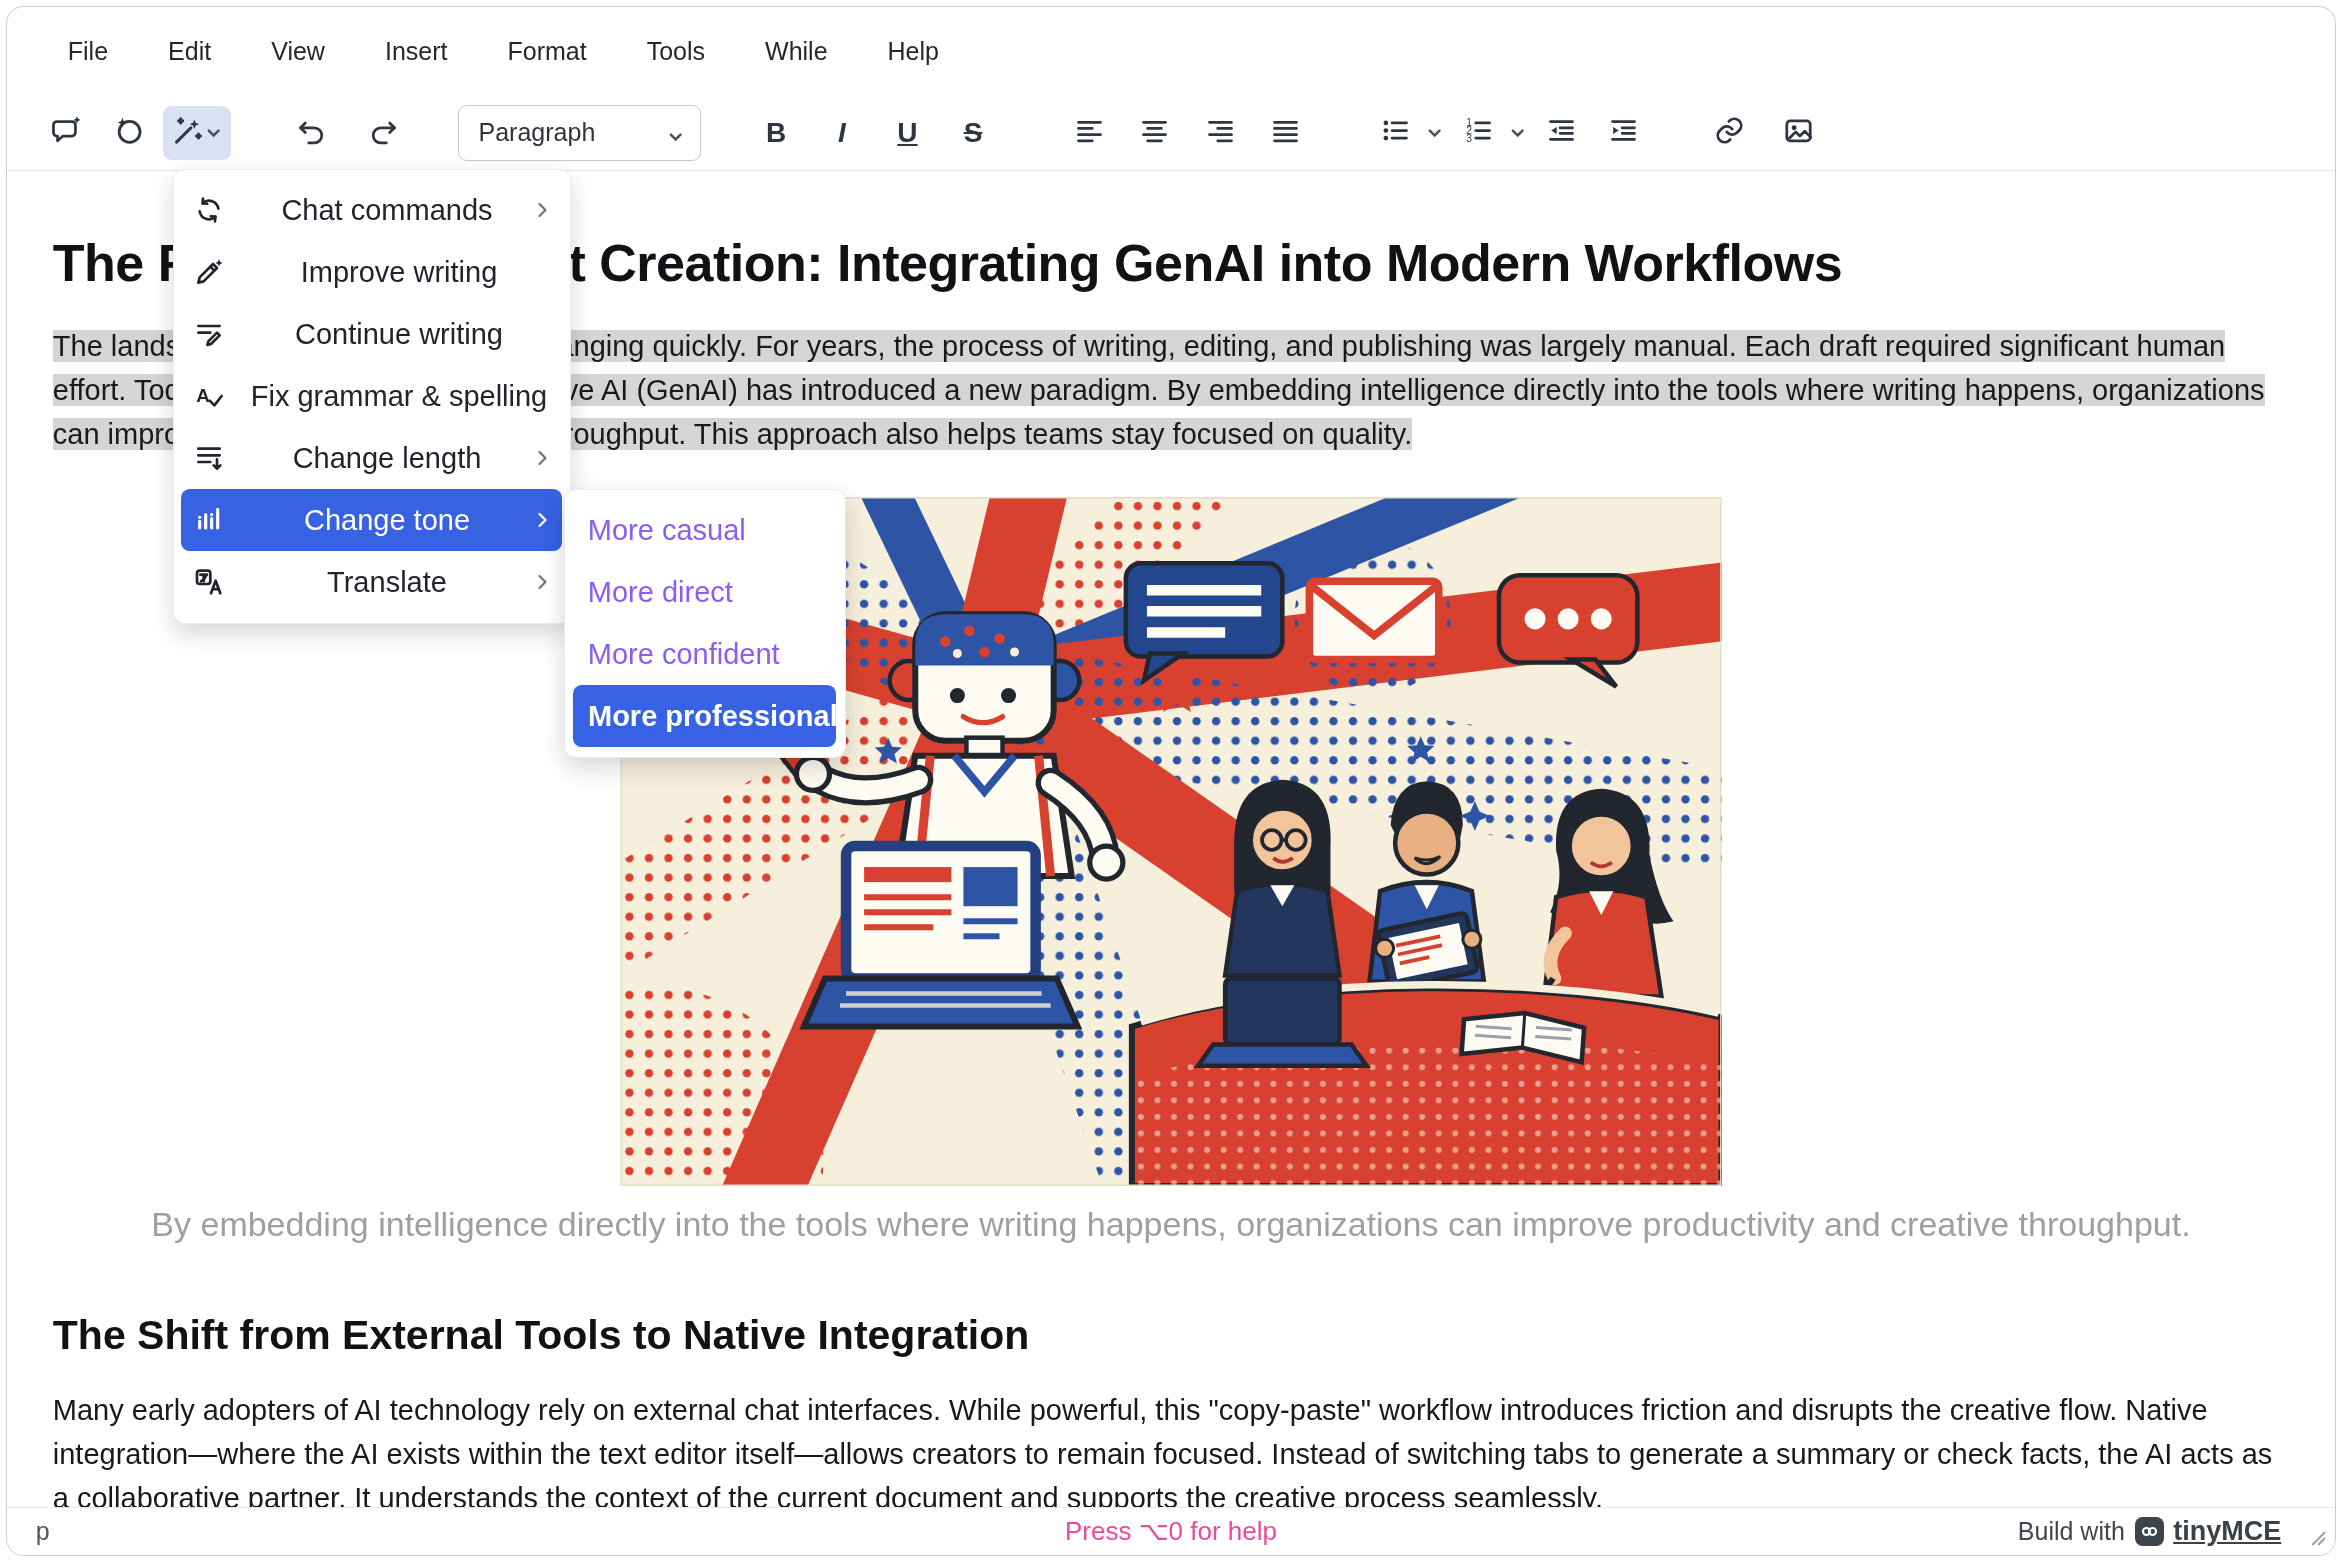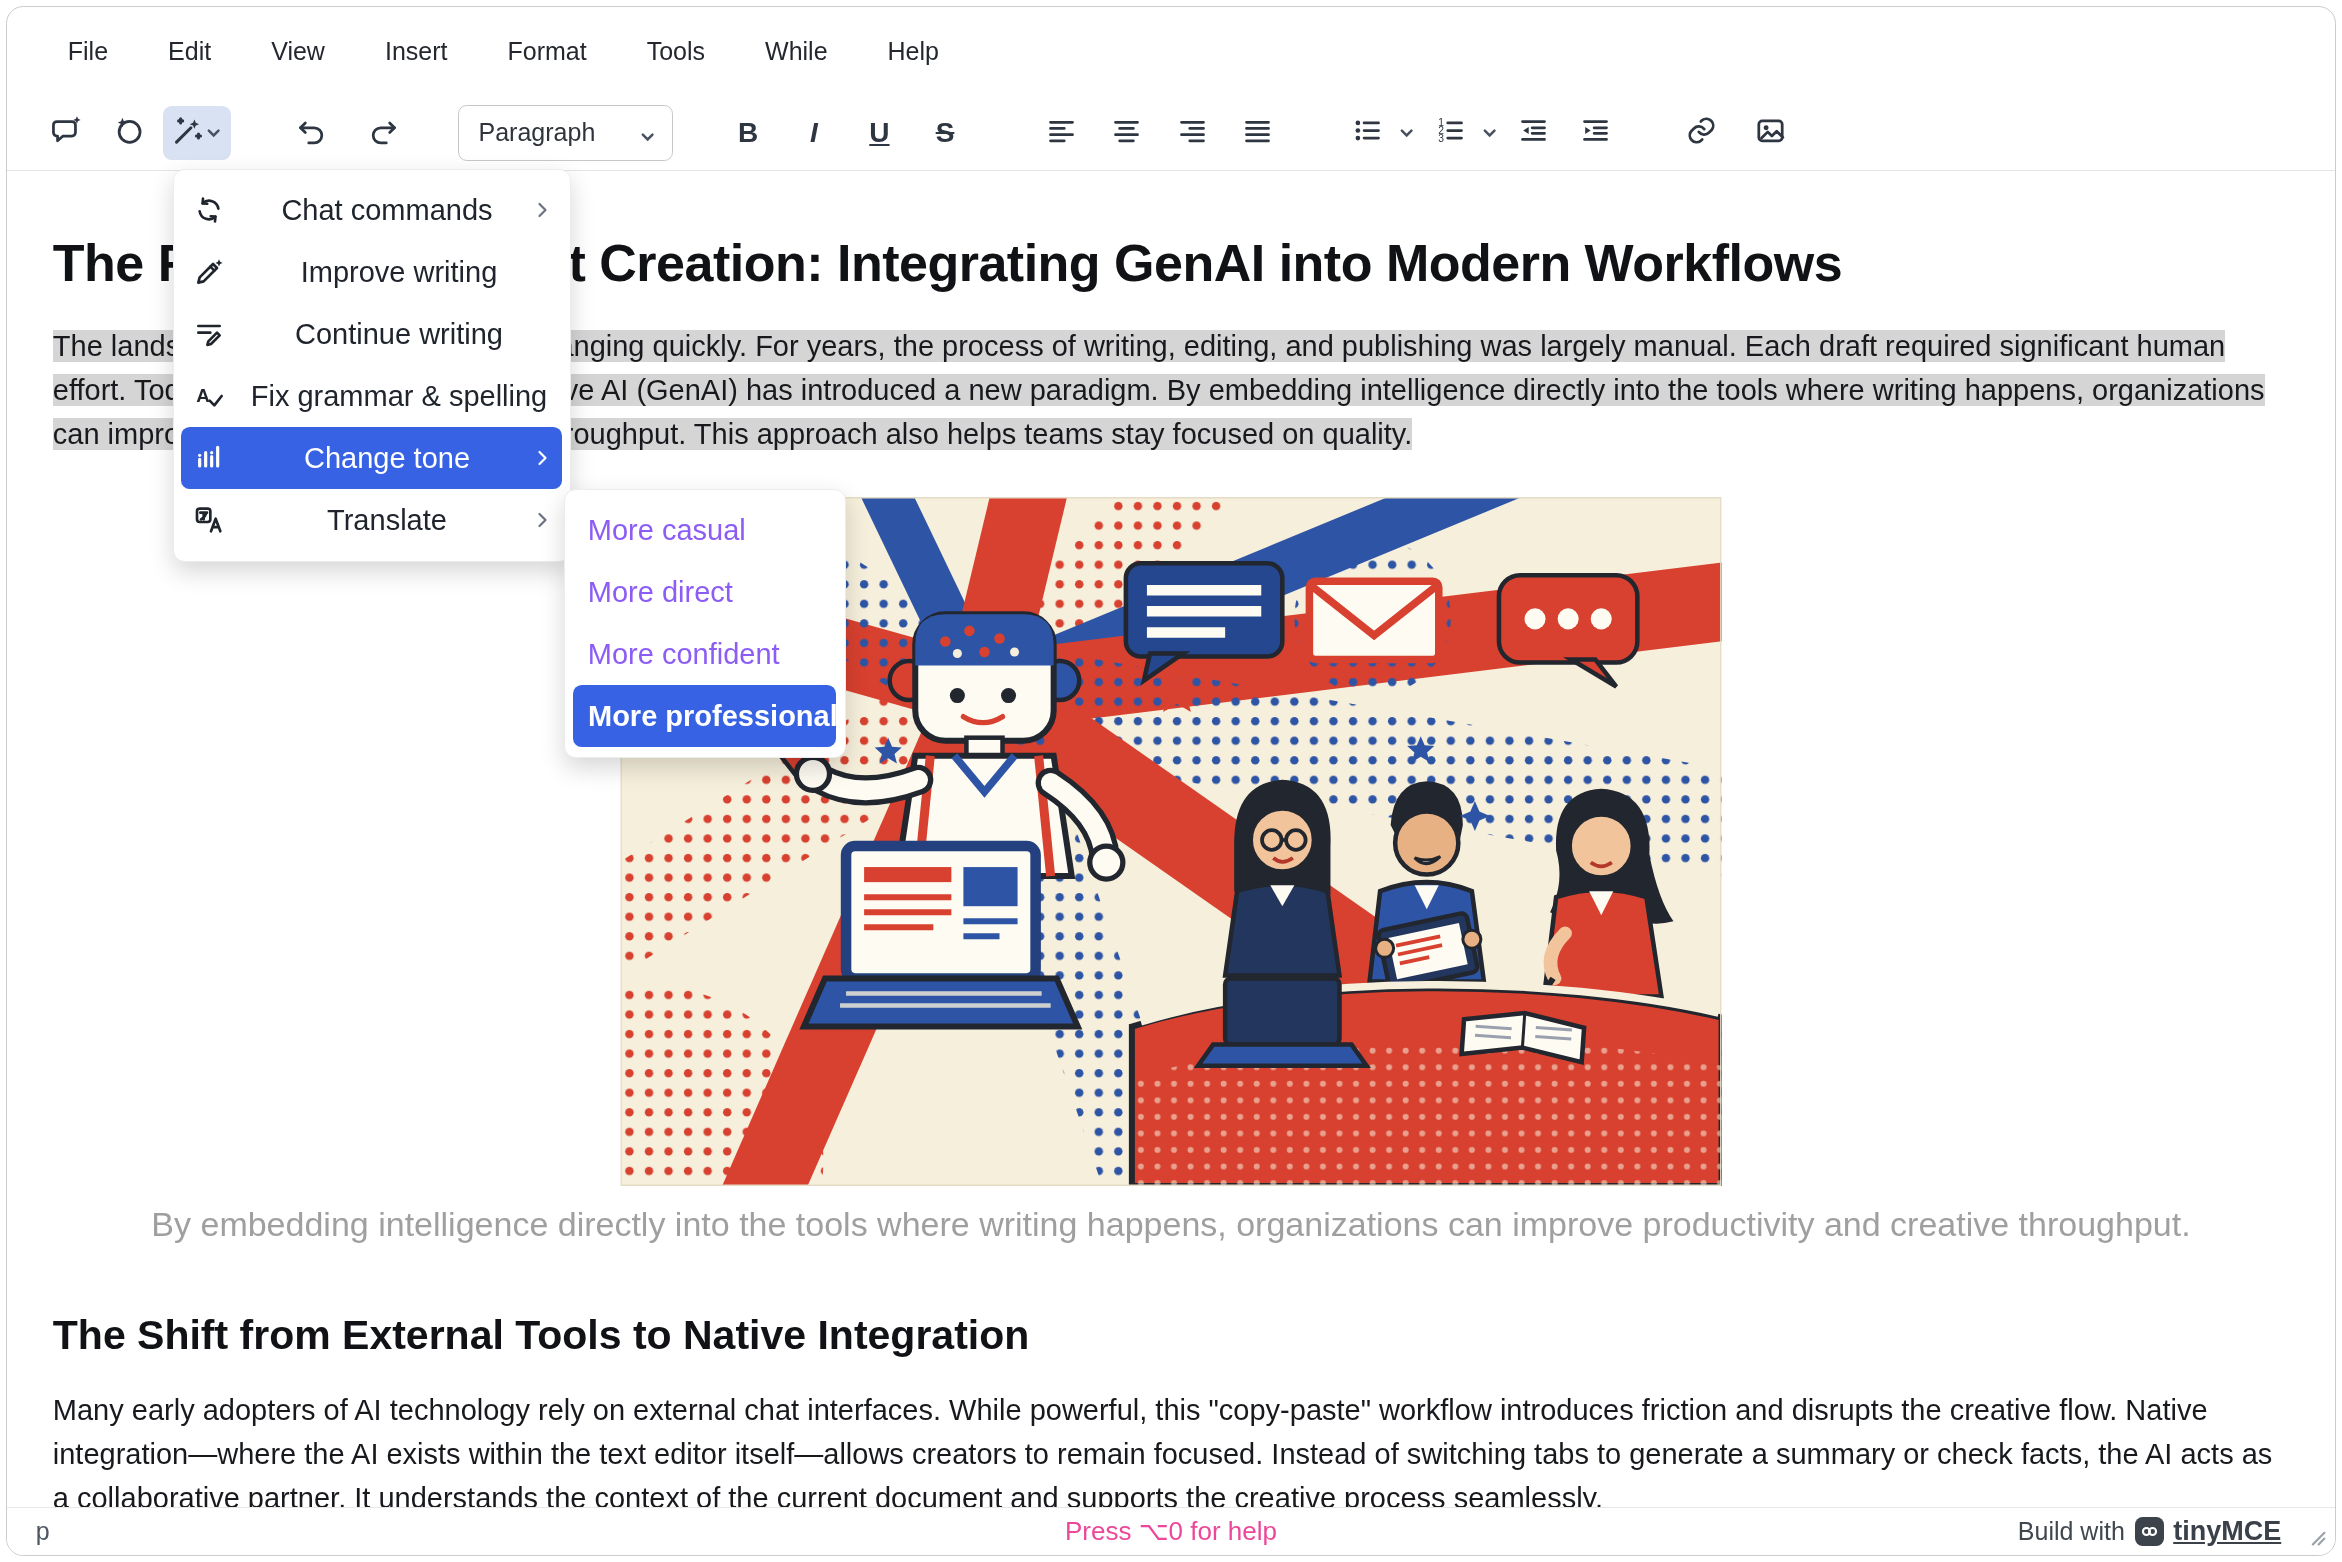--- a/index.html
+++ b/index.html
@@ -27,21 +27,21 @@
   .tb-btn { height:54px; min-width:54px; display:flex; align-items:center; justify-content:center;
             border-radius:8.7px; color:#2e3642; }
   .tb-btn svg { width:33px; height:33px; }
   .tb-btn.active-btn { background:#d8e2f3; padding:0 7.7px; }
   .caret { width:19.3px; height:19.3px; color:#48525e; }
   .caret svg { width:19.3px; height:19.3px; }
   .tb-letter { font-size:28px; font-weight:bold; color:#2e3642; }
   .tb-letter.it { font-style:italic; font-weight:bold; }
   .tb-letter.un { text-decoration:underline; }
   .tb-letter.st { text-decoration:line-through; }
-  .tb-select { display:flex; align-items:center; justify-content:space-between; width:215px; height:56px;
+  .tb-select { display:flex; align-items:center; justify-content:space-between; width:243px; height:56px;
                border:1px solid #c7c7c7; border-radius:8.7px; padding:0 15.4px 0 19.3px;
                font-size:25px; color:#2f343b; background:#fff; }
   .tb-pair { display:flex; align-items:center; gap:1.9px; }
 
   
   .content { flex:1 1 auto; overflow:hidden; padding:0 46px; position:relative; background:#fff; }
   .doc-title { margin-top:60px; font-size:52px; line-height:64px; color:#101215; letter-spacing:-0.5px; font-weight:bold; }
   .para { font-size:29px; line-height:44px; color:#17191d; margin-top:29px; max-width:2250px; }
   .sel { background: var(--selection, #d5d5d5); }
   .doc-figure { width:1102px; margin:41px auto 0; }
@@ -453,20 +453,34 @@
     </div>
     <div class="ai-item">
       <span class="mi-icon">
           <svg viewBox="0 0 24 24" fill="none" stroke="currentColor" stroke-width="2" stroke-linecap="round" stroke-linejoin="round" style="font-size:30px">
             <text x="2.5" y="16.5" font-size="14" font-weight="bold" fill="currentColor" stroke="none">A</text>
             <path d="M12.5 15.5l3.5 3.5 5.5-7"></path>
           </svg>
         </span>
       <span class="mi-label">Fix grammar &amp; spelling</span>
     </div>
+    <div class="ai-item">
+      <span class="mi-icon">
+          <svg viewBox="0 0 24 24" fill="none" stroke="currentColor" stroke-width="2" stroke-linecap="round" stroke-linejoin="round">
+            <path d="M4 5h16M4 10h16M4 15h9"></path>
+            <path d="M18 13v7m0 0l-2.5-2.5M18 20l2.5-2.5"></path>
+          </svg>
+        </span>
+      <span class="mi-label">Change length</span>
+      <span class="mi-chevron">
+          <svg viewBox="0 0 24 24" fill="none" stroke="currentColor" stroke-width="2.2" stroke-linecap="round" stroke-linejoin="round">
+            <path d="M9.5 6l6 6-6 6"></path>
+          </svg>
+        </span>
+    </div>
     <div class="ai-item active">
       <span class="mi-icon">
           <svg viewBox="0 0 24 24" fill="none" stroke="currentColor" stroke-width="2.4" stroke-linecap="round">
             <path d="M5 18v-5M9.5 18V8M14 18v-7M18.5 18V4"></path>
             <circle cx="5" cy="10" r="1.2" fill="currentColor" stroke="none"></circle>
             <circle cx="14" cy="8" r="1.2" fill="currentColor" stroke="none"></circle>
           </svg>
         </span>
       <span class="mi-label">Change tone</span>
       <span class="mi-chevron">

